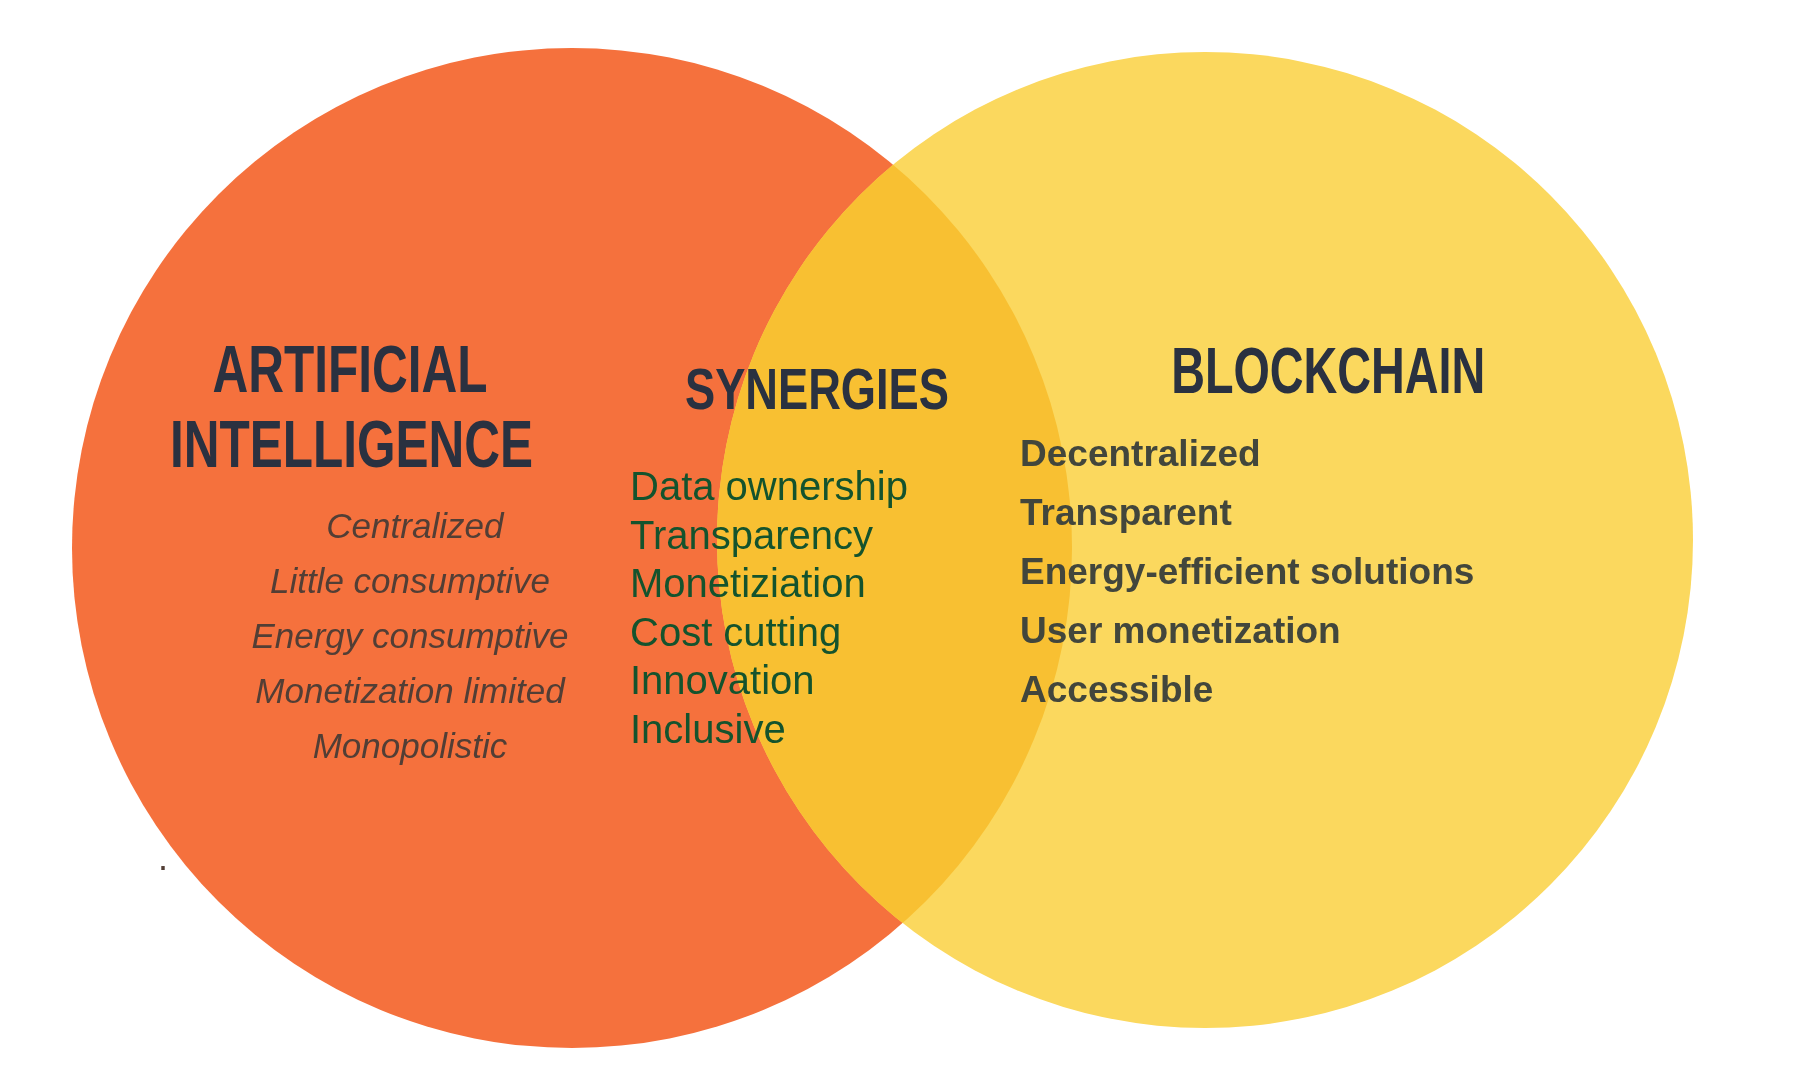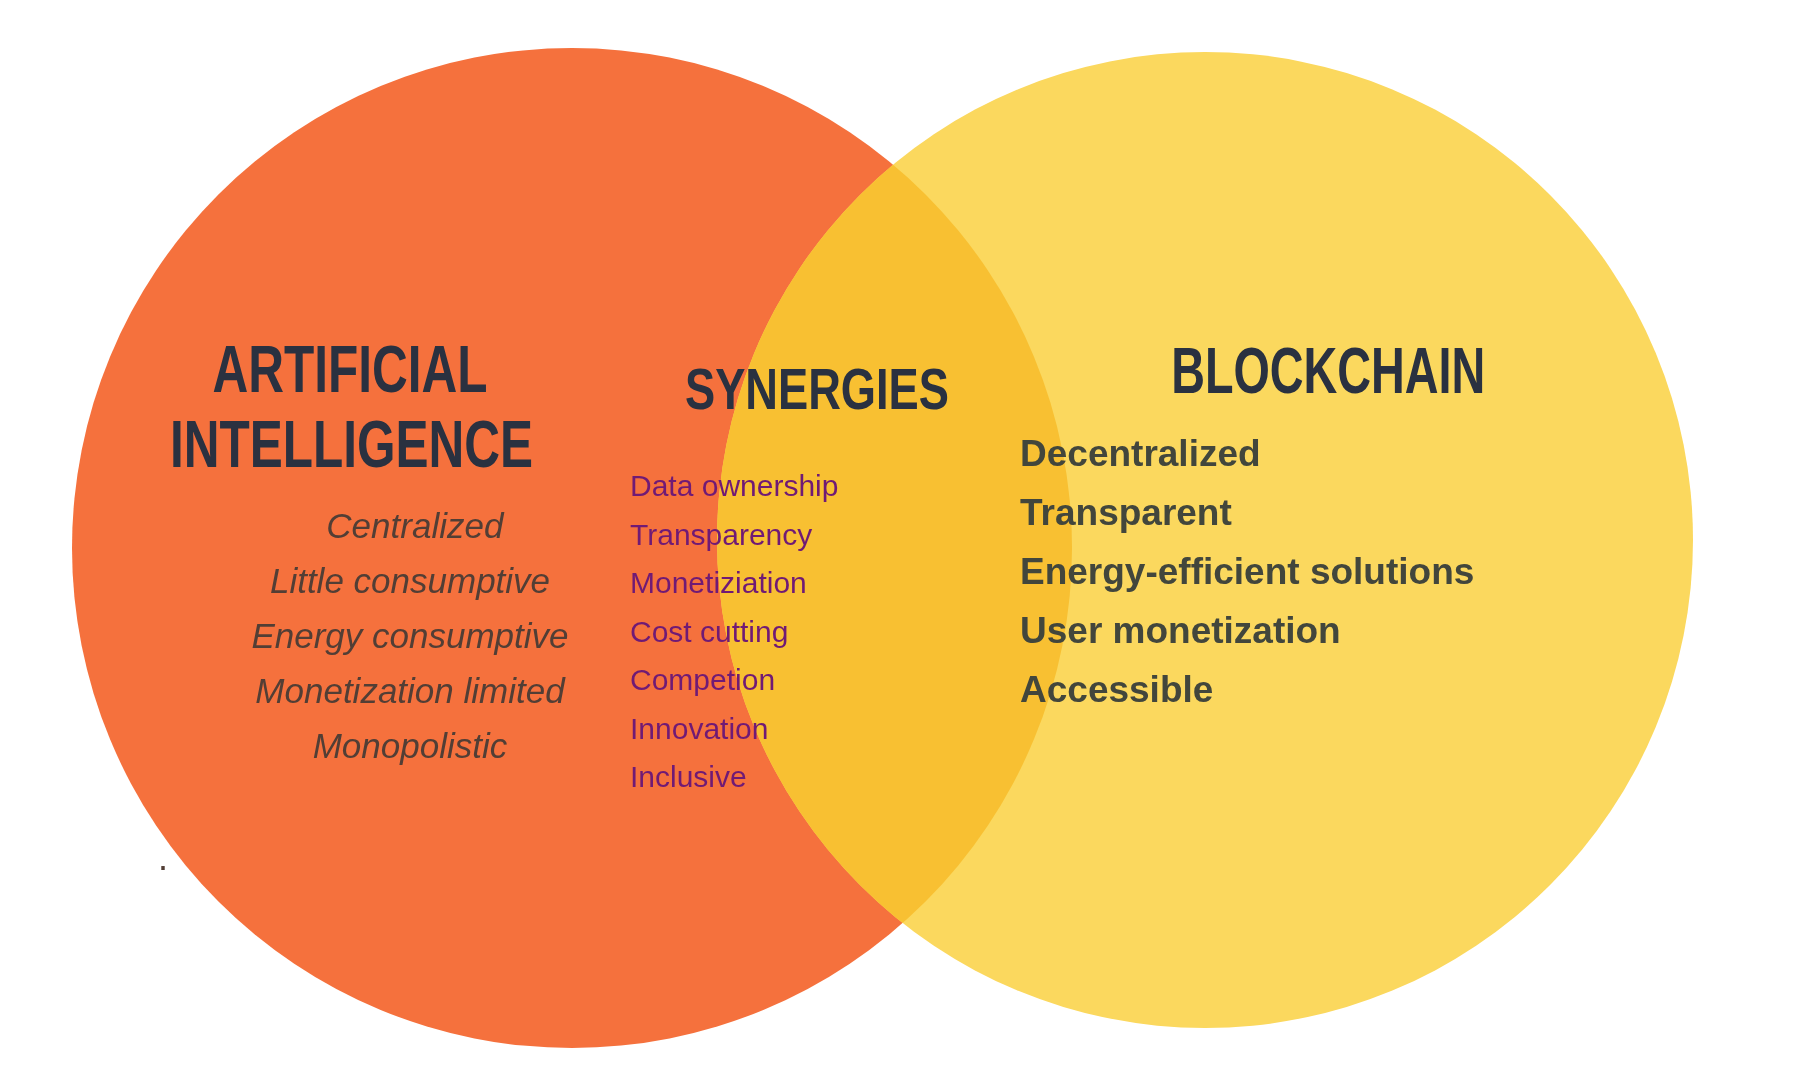--- a/index.html
+++ b/index.html
@@ -69,23 +69,23 @@
   .synergies-section .section-title {
     font-size: 58px;
     line-height: 62px;
     transform: scaleX(0.78);
     transform-origin: center top;
   }
   .synergies-list {
     margin-top: 42px;
   }
   .synergy-item {
-    font-size: 30px;
+    font-size: 40px;
     line-height: 48.5px;
-    color: #701a75;
+    color: #14532d;
   }
   
   .blockchain-section {
     right: 220px;
     top: 337px;
     width: 560px;
     text-align: left;
   }
   .blockchain-section .section-title {
     font-size: 64px;
@@ -141,21 +141,20 @@
         </div>
     </div>
 
     <div class="section synergies-section">
       <div class="section-title">SYNERGIES</div>
       <div class="synergies-list">
           <div class="synergy-item">Data ownership</div>
           <div class="synergy-item">Transparency</div>
           <div class="synergy-item">Monetiziation</div>
           <div class="synergy-item">Cost cutting</div>
-          <div class="synergy-item">Competion</div>
           <div class="synergy-item">Innovation</div>
           <div class="synergy-item">Inclusive</div>
         </div>
     </div>
 
     <div class="section blockchain-section">
       <div class="section-title">BLOCKCHAIN</div>
       <div class="blockchain-list">
           <div class="blockchain-item">Decentralized</div>
           <div class="blockchain-item">Transparent</div>

